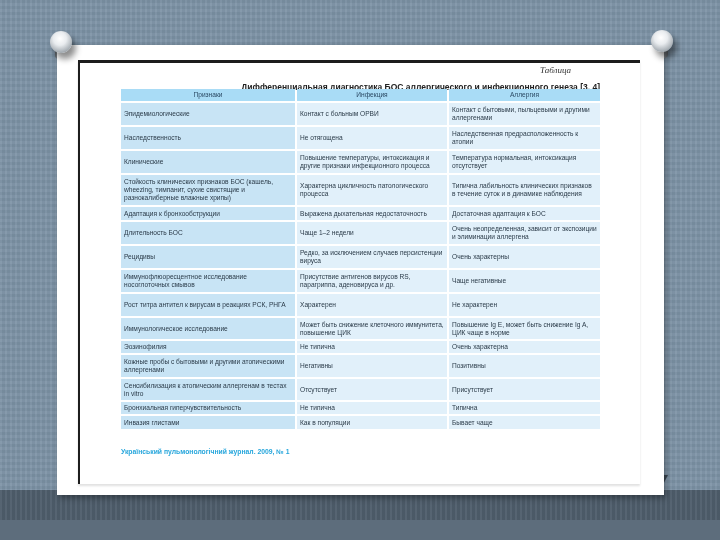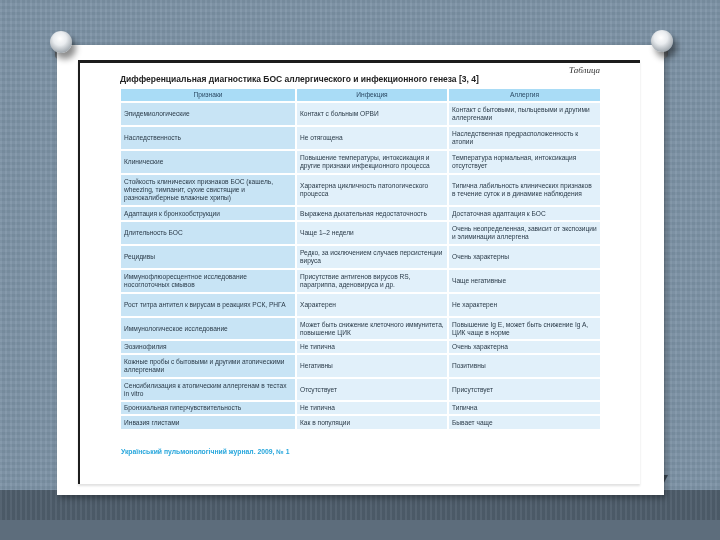--- a/index.html
+++ b/index.html
@@ -44,25 +44,25 @@
   }
   .pin::after {
     content: ""; position: absolute; left: 5px; top: 14px; width: 12px; height: 14px;
     background: linear-gradient(90deg, #5c6268, #c7ccd1 45%, #6a7076);
     border-radius: 0 0 4px 4px; z-index: -1;
   }
   .pin-left { left: 50px; top: 31px; }
   .pin-right { left: 651px; top: 30px; }
 
   .table-label {
-    position: absolute; left: 540px; top: 65px; width: 60px; text-align: right;
+    position: absolute; left: 540px; top: 65px; width: 60px; 
     font-family: "Liberation Serif", serif; font-style: italic; font-size: 9px; color: #333;
   }
   .table-title {
-    position: absolute; left: 120px; top: 74px; width: 480px; text-align: left;
+    position: absolute; left: 120px; top: 82px; width: 480px; text-align: right;
     font-size: 8.5px; font-weight: bold; color: #222;
   }
   .tbl {
     position: absolute; left: 121px; top: 89px; width: 479px;
     display: grid; grid-template-columns: 174px 150px 151px; column-gap: 2px; row-gap: 2px;
   }
   .cell {
     font-size: 6.6px; line-height: 8px; color: #2a3a48;
     padding: 0 3px; display: flex; align-items: center;
     background: #e1f0fa;

